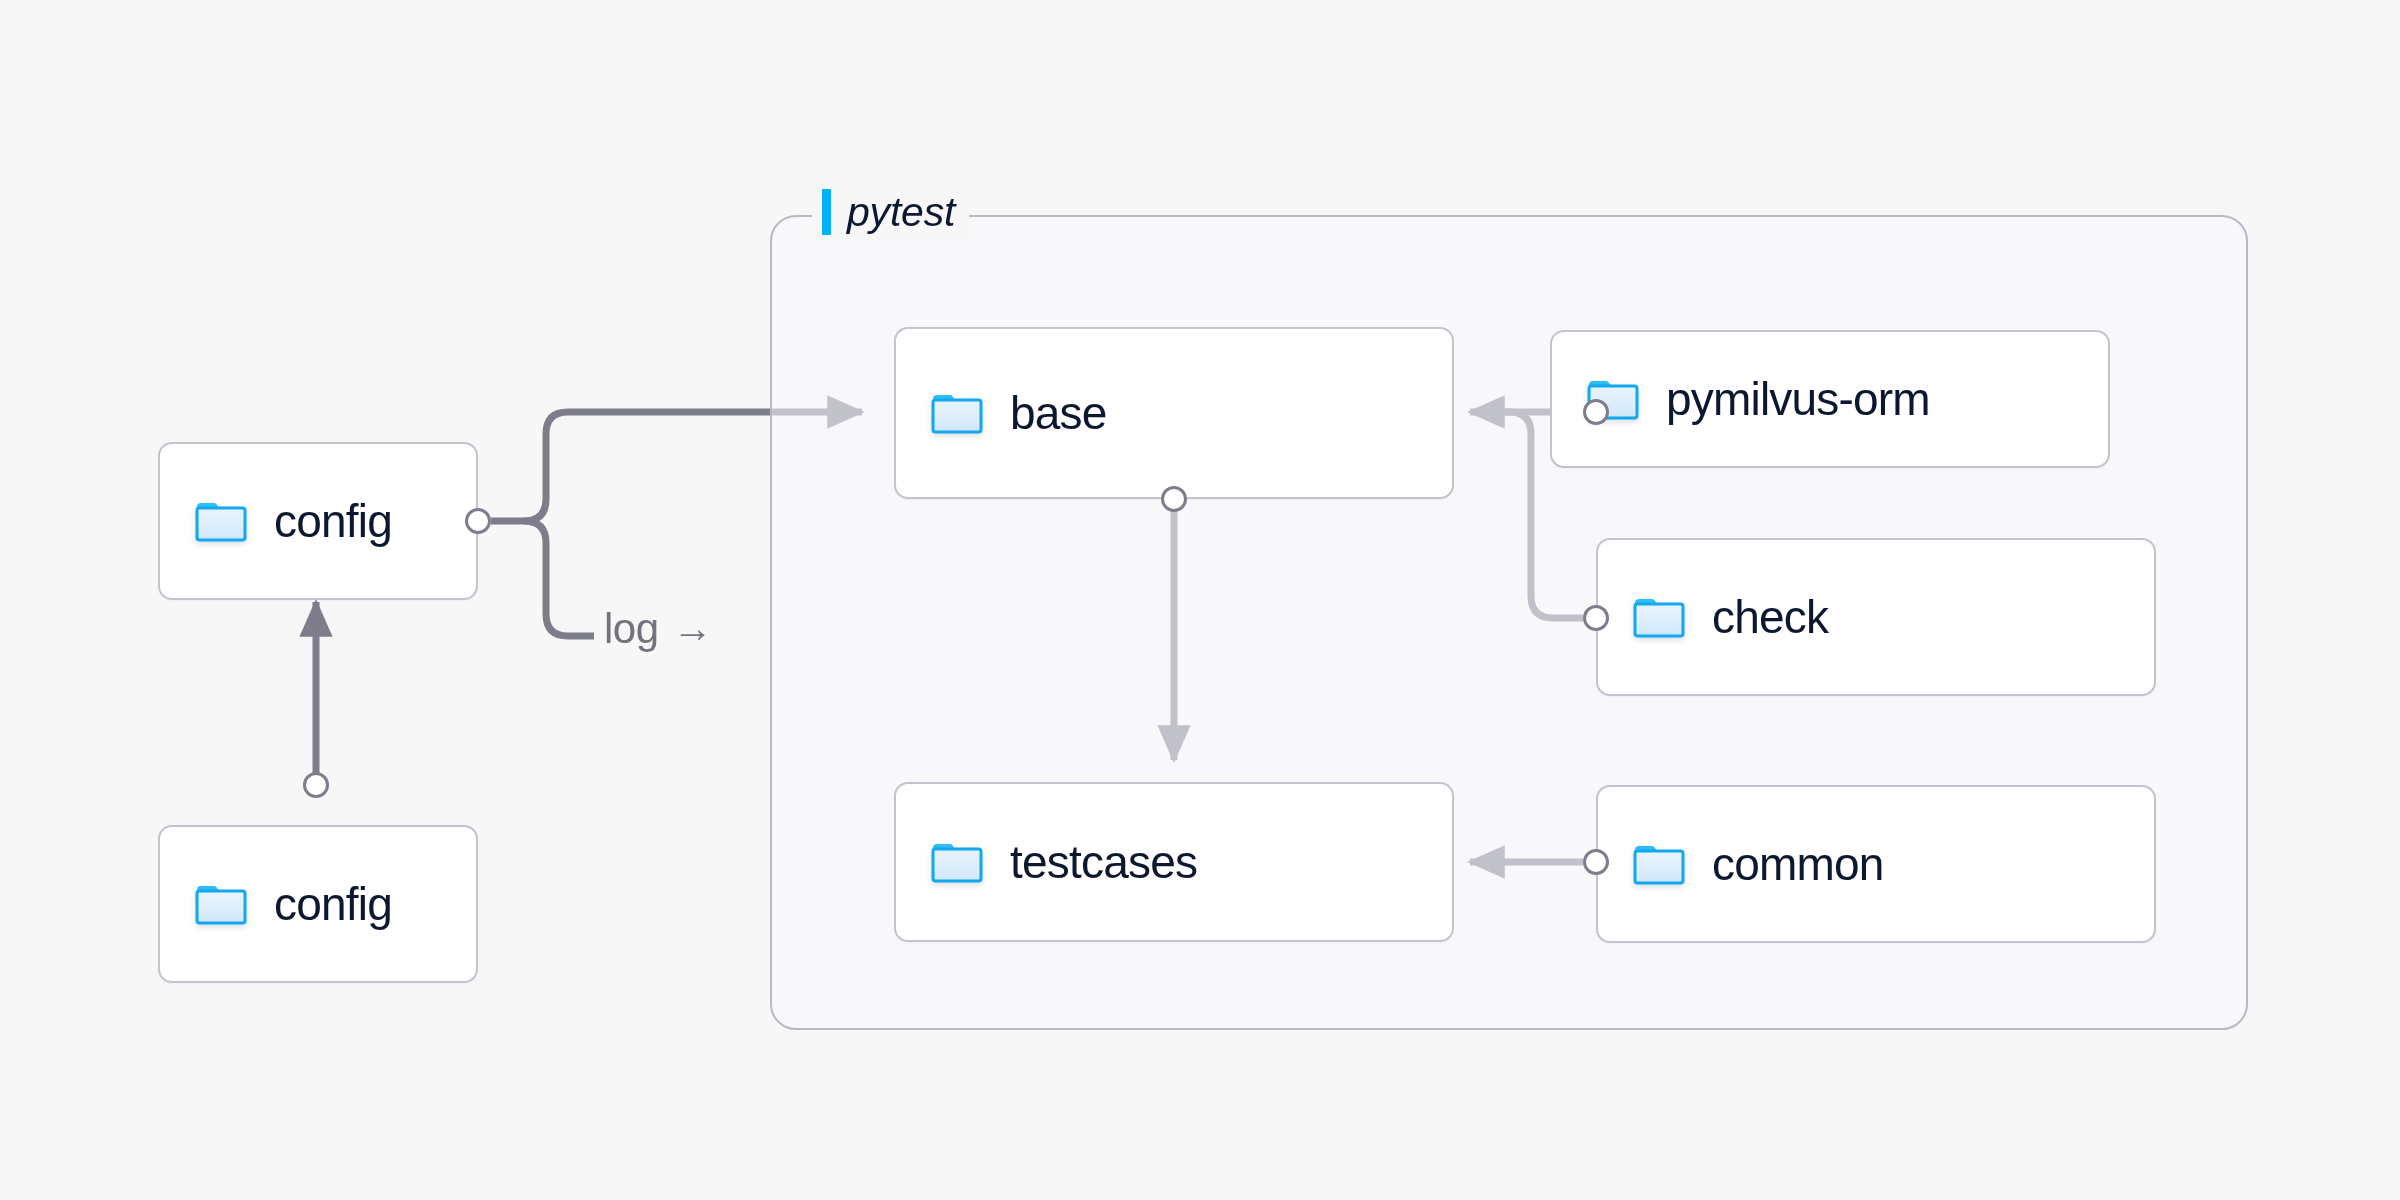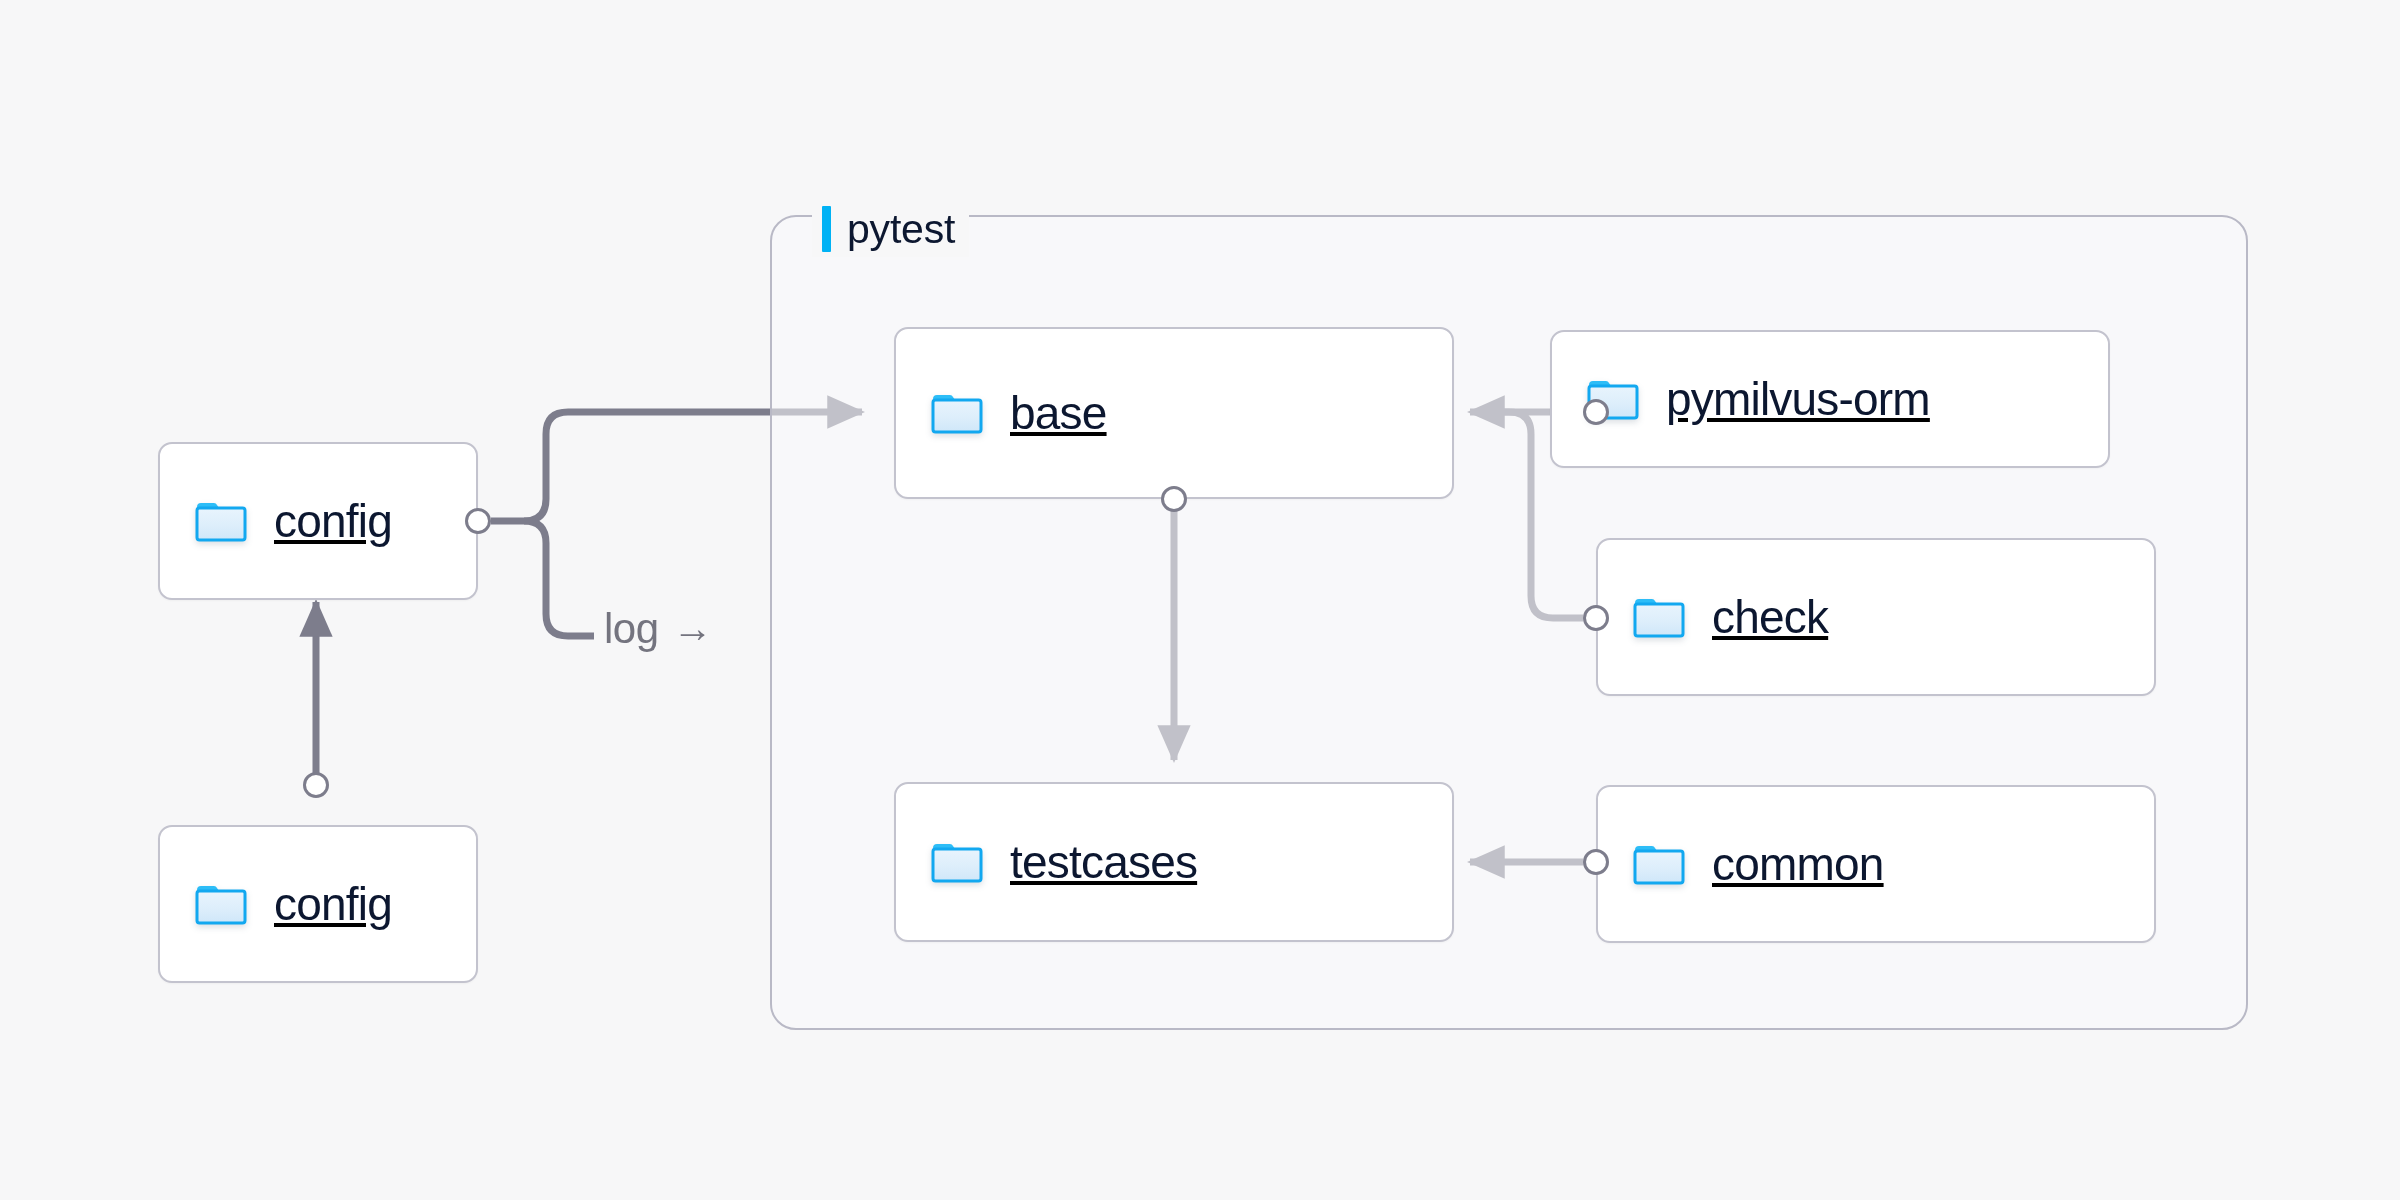--- a/index.html
+++ b/index.html
@@ -62,21 +62,20 @@
   
   .node {
     position: absolute;
     box-sizing: border-box;
     background: #ffffff;
     border: 2px solid #c3c3ce;
     border-radius: 14px;
     display: flex;
     align-items: center;
     box-shadow: 0 1px 2px rgba(20,24,40,0.035);
-    text-decoration: underline;
   }
   .node-inner {
     display: flex;
     align-items: center;
     gap: 26px;
     padding-left: 34px;
   }
   .node-label {
     font-size: 46px;
     color: #0c1730;
@@ -159,21 +158,21 @@
       <path d="M 1583 412 L 1470 412" marker-end="url(#arrow)"></path>
 
       <path d="M 1583 618 L 1553 618 Q 1531 618 1531 596 L 1531 434 Q 1531 412 1509 412 L 1480 412"></path>
 
       <path d="M 1583 862 L 1470 862" marker-end="url(#arrow)"></path>
     </g>
   </svg>
 
   <div class="group-box" style="left:770px; top:215px; width:1478px; height:815px;"></div>
 
-  <div class="group-label-wrap" style="left:812px; top:201px;">
+  <div class="group-label-wrap" style="left:812px; top:184px;font-style:italic;">
     <span class="group-accent-bar"></span>
     <span class="group-label-text">pytest</span>
   </div>
 
   <div class="node" style="left:158px; top:442px; width:320px; height:158px;">
     <div class="node-inner">
       <svg class="folder-icon" viewBox="0 0 54 46">
         <path d="M3 9 Q3 5 7 5 L20 5 Q22 5 23 7 L25 10 L24 13 L3 13 Z" fill="#2dbdf7"></path>
         <rect x="3" y="10" width="48" height="32" rx="2.5" fill="url(#folderGrad)" stroke="#12a8f0" stroke-width="3"></rect>
       </svg>

